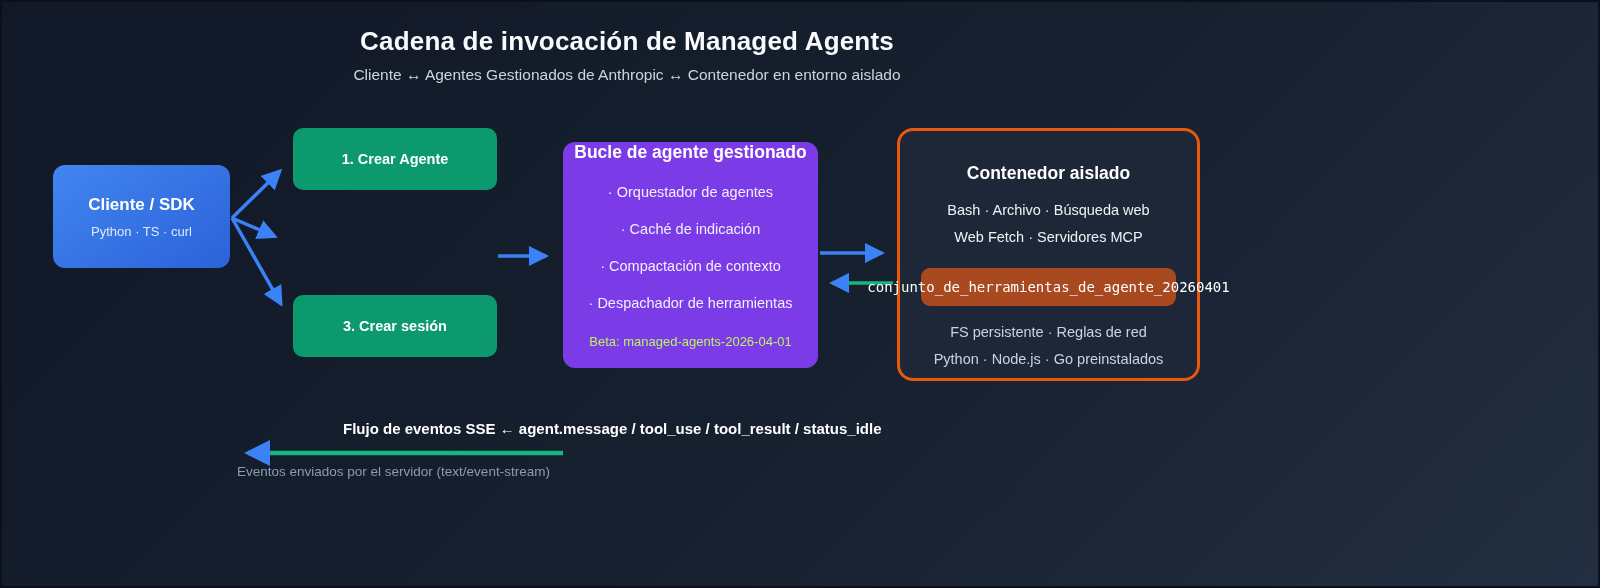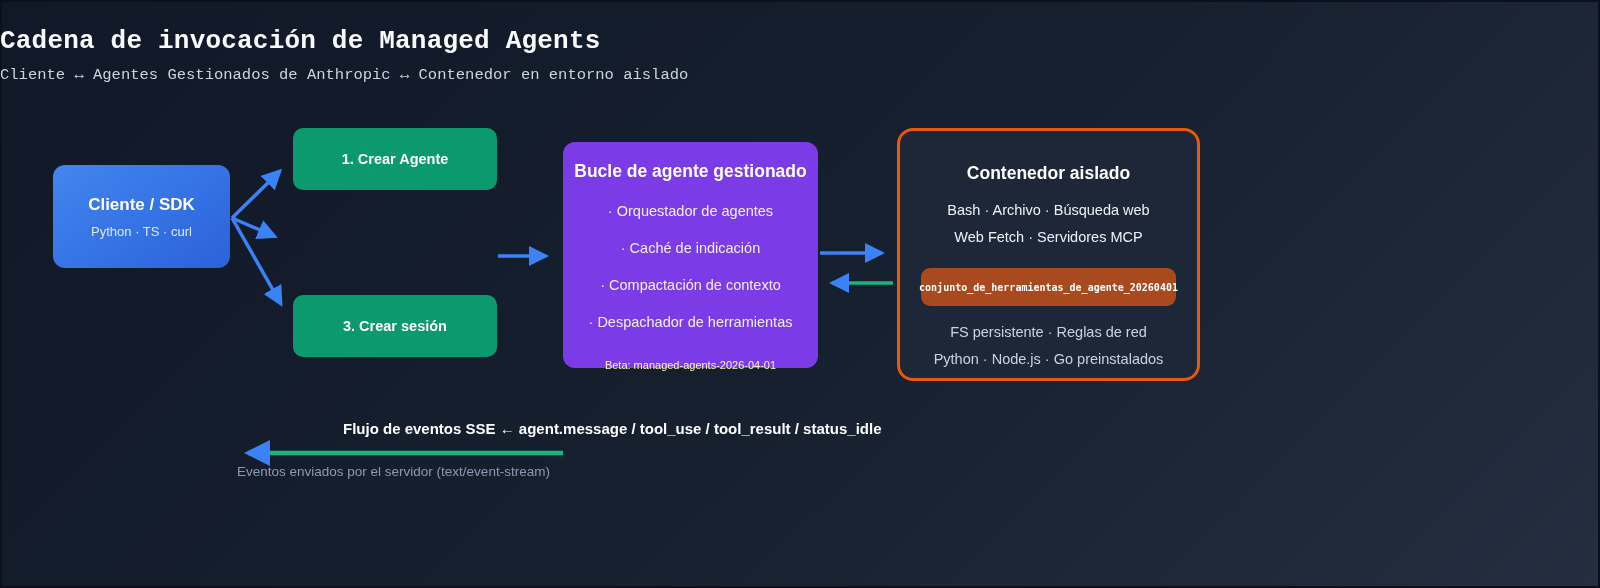--- a/index.html
+++ b/index.html
@@ -27,22 +27,21 @@
     width: 1600px;
     height: 588px;
     background: linear-gradient(135deg, var(--bg-dark) 0%, #16202f 55%, var(--bg-light) 100%);
     box-shadow: inset 0 0 0 2px #0b101c;
     overflow: hidden;
   }
   .centered-band {
     position: absolute;
     left: 0;
     width: 1254px;
-    text-align: left;
-    font-family: Liberation Mono, monospace;
+    text-align: center;
   }
   .page-title {
     top: 26px;
     font-size: 26px;
     font-weight: 700;
     color: #f8fafc;
     letter-spacing: 0.2px;
   }
   .page-subtitle {
     top: 66px;
@@ -72,26 +71,25 @@
   }
   .step-box.s1 { top: 128px; }
   .step-box.s2 { top: 212px; }
   .step-box.s3 { top: 295px; }
   .step-label { font-size: 14.5px; font-weight: 700; color: var(--text-white); }
   .loop-box {
     left: 563px; top: 142px; width: 255px; height: 226px;
     border-radius: 12px;
     background: var(--accent-purple);
     justify-content: flex-start;
-    padding-top: 19px;
   }
   .loop-title { font-size: 17.5px; font-weight: 700; color: var(--text-white); }
   .loop-items { margin-top: 20px; display: flex; flex-direction: column; gap: 18px; }
   .loop-item { font-size: 14.5px; color: #f3efff; line-height: 19px; }
-  .loop-beta { margin-top: 27px; font-size: 11px; color: #fef9c3; }
+  .loop-beta { margin-top: 21px; font-size: 13px; color: #bef264; }
   .container-box {
     left: 897px; top: 128px; width: 303px; height: 253px;
     border: 3px solid var(--accent-orange);
     border-radius: 16px;
     background: var(--panel-bg);
     justify-content: flex-start;
     padding-top: 32px;
   }
   .container-title { font-size: 17.5px; font-weight: 700; color: var(--text-white); }
   .container-line { font-size: 14.5px; color: #eef2f7; line-height: 27px; }
@@ -102,22 +100,22 @@
     width: 255px; height: 38px;
     border-radius: 9px;
     background: var(--badge-rust);
   }
   .badge-label {
     position: absolute;
     left: 50%; top: 50%;
     transform: translate(-50%, -50%);
     white-space: nowrap;
     font-family: "DejaVu Sans Mono", monospace;
-    font-size: 10px;
-    font-weight: 700;
+    font-size: 14px;
+    font-weight: 400;
     color: var(--text-white);
   }
   .container-features { margin-top: 13px; }
   .container-features .container-line { color: #c9d4e2; }
   .sse-label {
     position: absolute;
     left: 343px; top: 420px;
     font-size: 15px; font-weight: 700;
     color: var(--text-white);
     white-space: nowrap;

